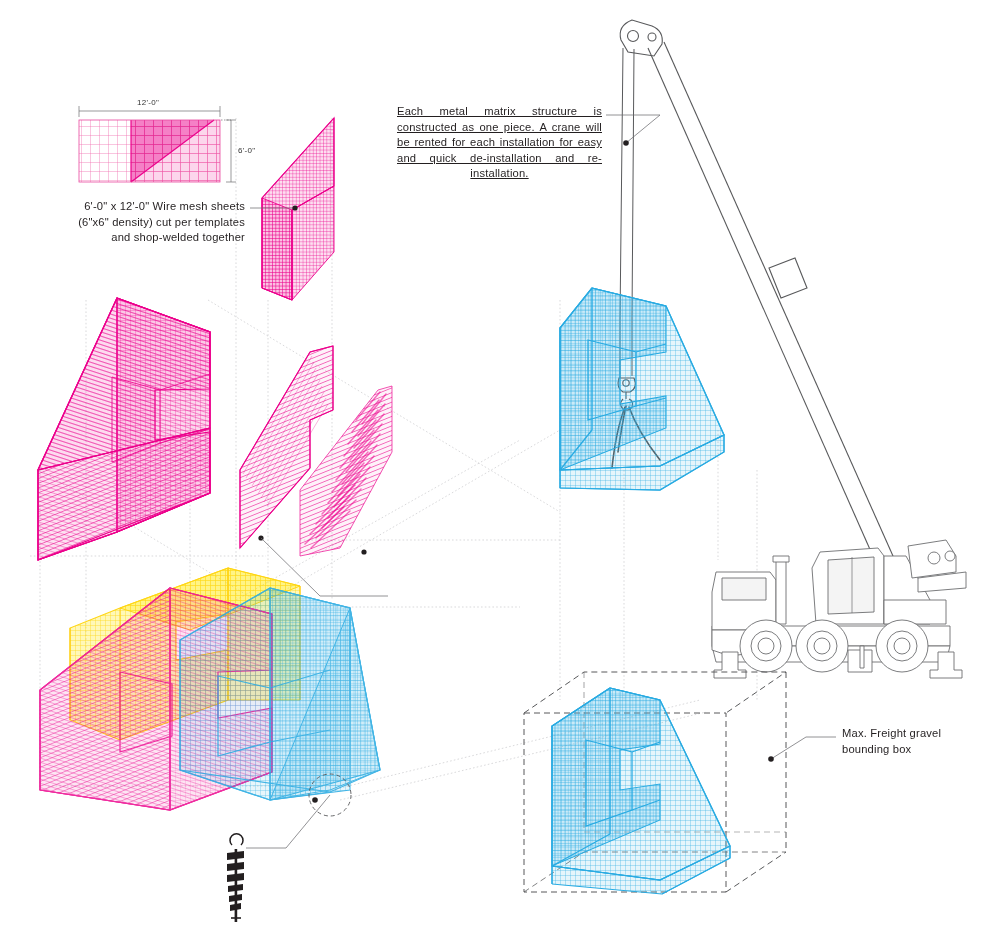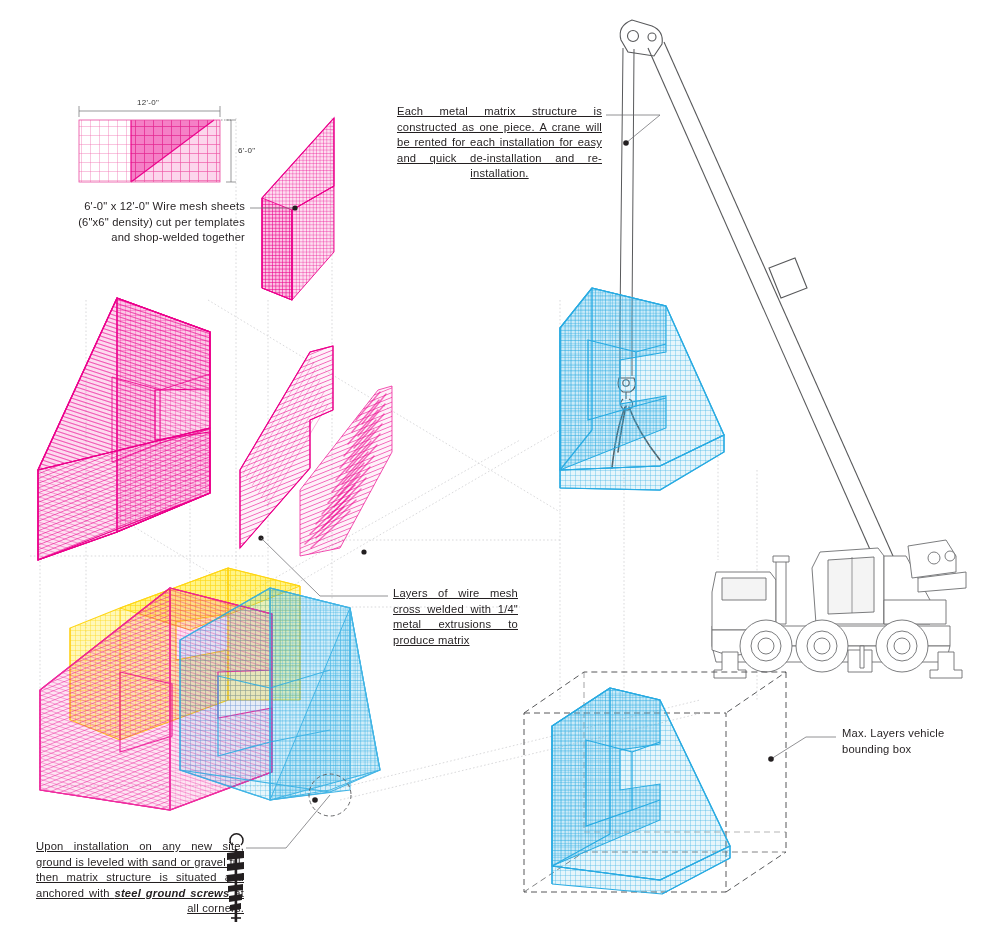--- a/index.html
+++ b/index.html
@@ -431,19 +431,17 @@
       <path d="M231 918 L241 918" stroke="#231f20" stroke-width="1.6"></path>
     </g>
   </svg>
 
   <div class="note note-justify" style="left:397px; top:104px; width:205px;">Each metal matrix structure is constructed as one piece.  A crane will be rented for each installation for easy and quick de-installation and re-installation.</div>
 
   <div class="note note-right" style="left:60px; top:199px; width:185px; text-align-last:right;">6'-0" x 12'-0" Wire mesh sheets
 (6"x6" density) cut per templates
 and shop-welded together</div>
 
-  <div class="note note-justify" style="left:393px; top:586px; width:125px; text-align-last:left;">Layers of wire mesh cross welded with  1/4" metal extrusions to produce matrix</div>
-
-  <div class="note note-left" style="left:842px; top:726px; width:125px;">Max. Layers vehicle bounding box</div>
-
-  <div class="note note-justify" style="left:36px; top:839px; width:208px; text-align-last:right;"><span>Upon installation on any new site, ground is leveled with sand or gravel fill, then matrix structure is situated and anchored with </span><span class="ital">steel ground screws</span><span> at all corners.</span></div>
+
+  <div class="note note-left" style="left:842px; top:726px; width:125px;">Max. Freight gravel bounding box</div>
+
 
 </div>
 
 </body></html>

